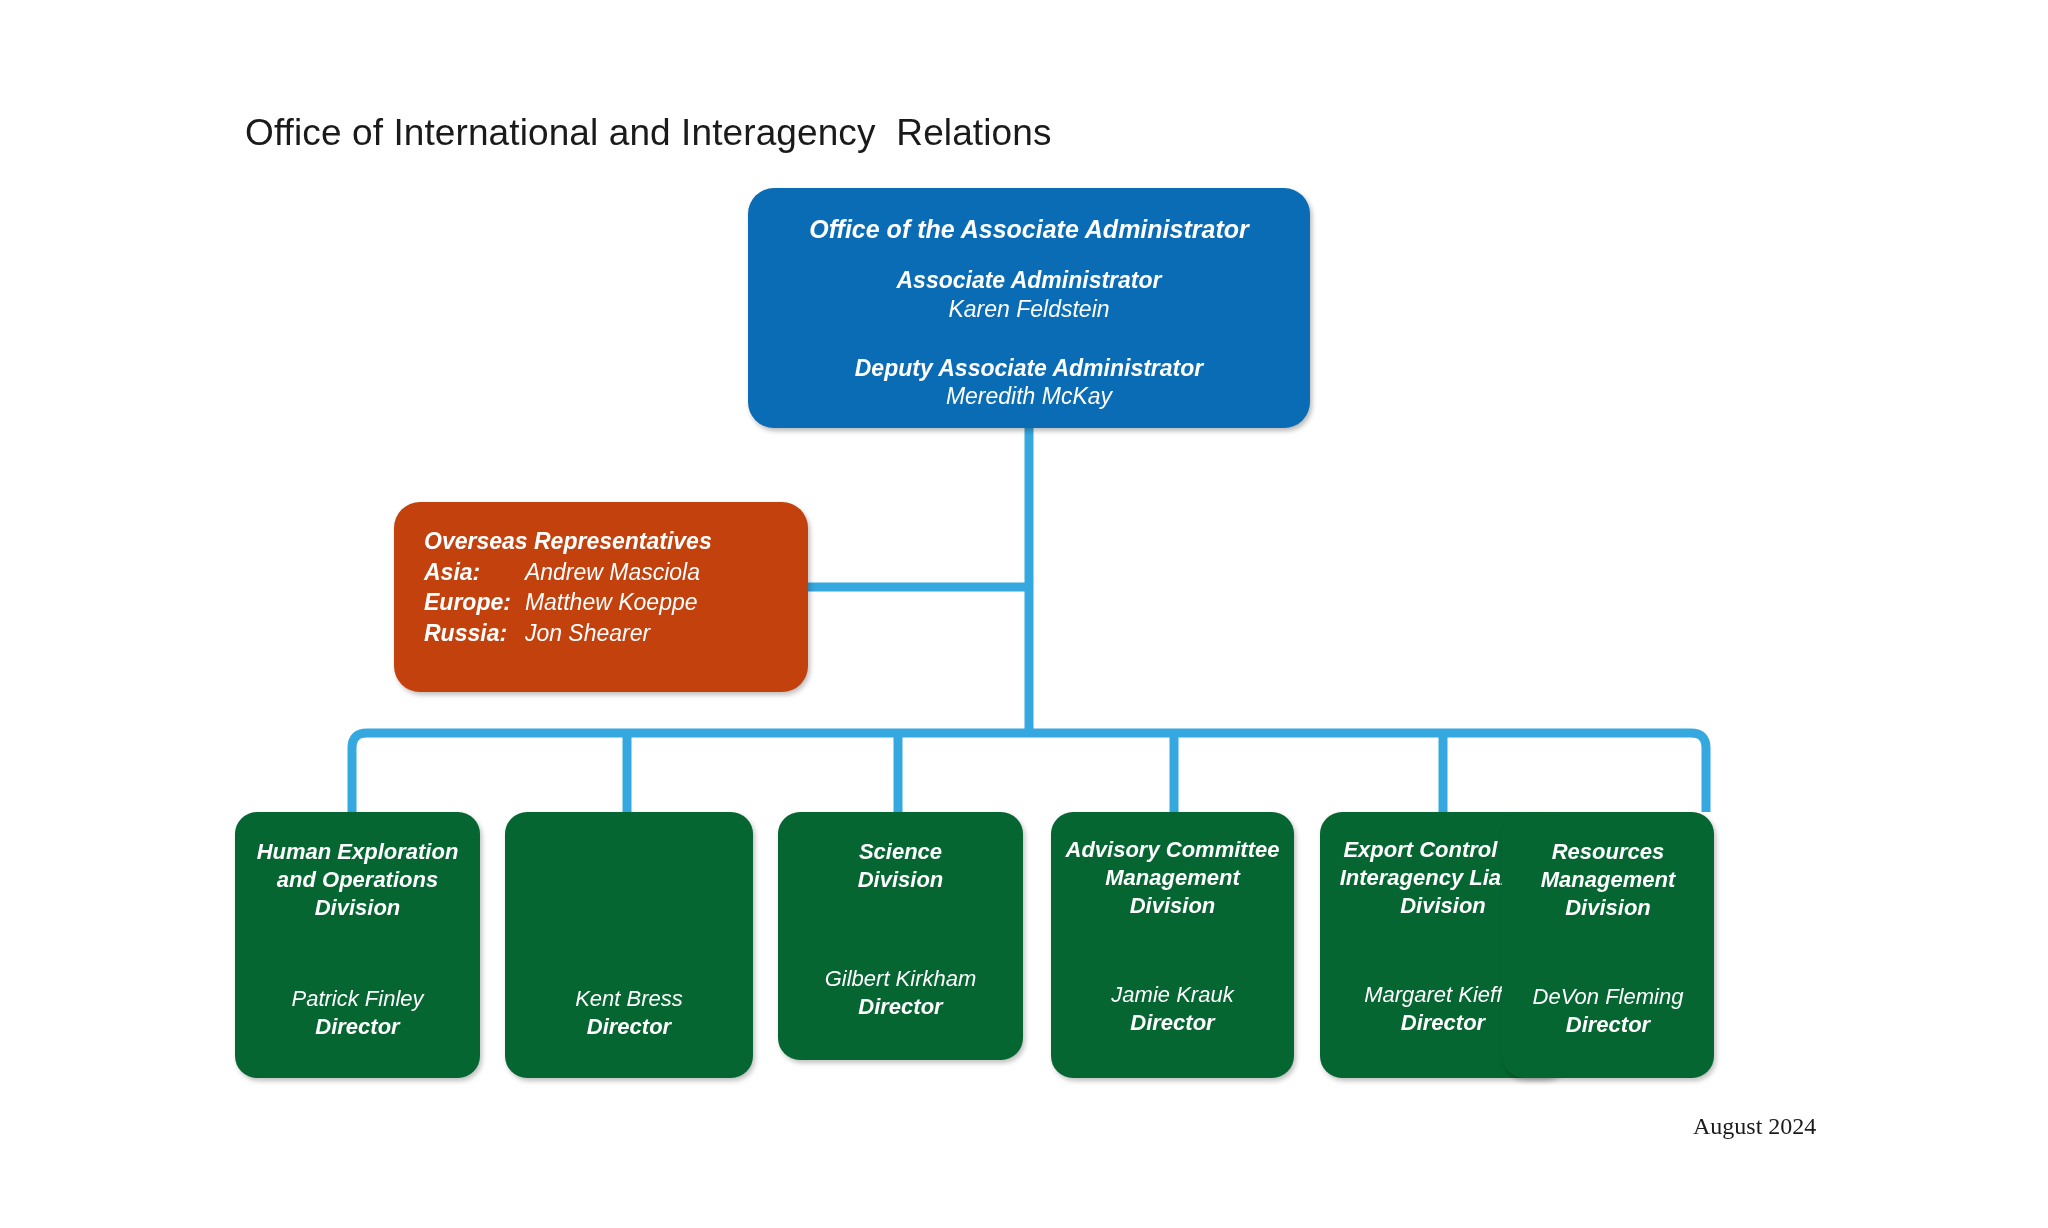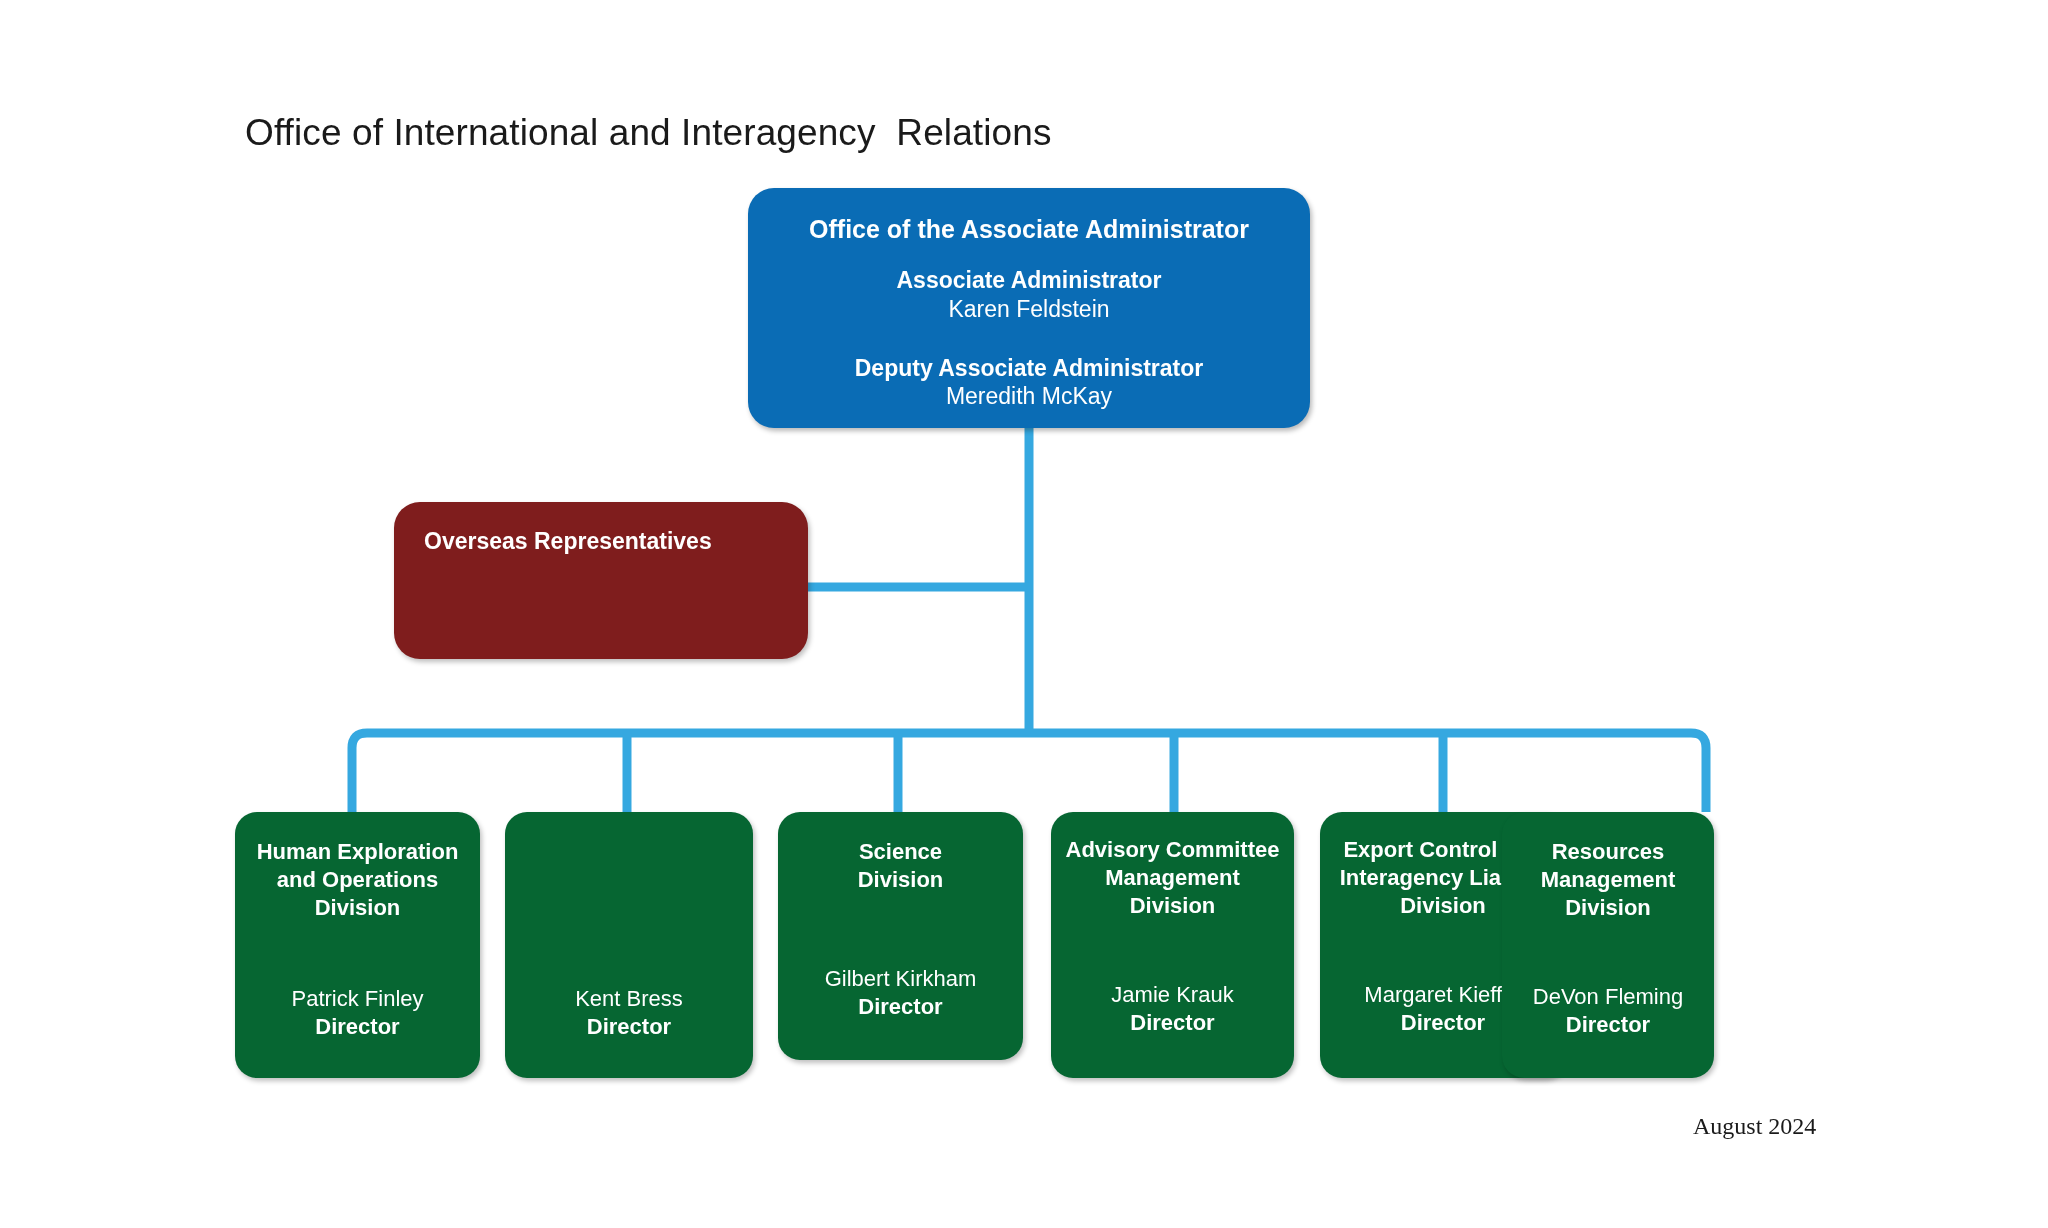--- a/index.html
+++ b/index.html
@@ -44,20 +44,21 @@
     pointer-events: none;
   }
 
   
   .node {
     position: absolute;
     box-sizing: border-box;
     color: #ffffff;
     text-align: center;
     overflow: hidden;
+    font-style: italic;
   }
 
   
   .node-top {
     left: 748px;
     top: 188px;
     width: 562px;
     height: 240px;
     background: #0a6cb5;
     border-radius: 26px;
@@ -80,22 +81,22 @@
     line-height: 1.25;
   }
   .node-top .blk1 { margin-top: 22px; }
   .node-top .blk2 { margin-top: 30px; }
 
   
   .node-teal {
     left: 394px;
     top: 502px;
     width: 414px;
-    height: 157px;
-    background: #7f1d1d;
+    height: 190px;
+    background: #c2410c;
     border-radius: 26px;
     box-shadow: 2px 3px 5px rgba(0,0,0,0.25);
     text-align: left;
   }
   .node-teal .n-head {
     font-size: 23px;
     font-weight: bold;
     margin: 25px 0 0 30px;
     line-height: 1.3;
   }
@@ -191,20 +192,36 @@
       <div class="person">Karen Feldstein</div>
     </div>
     <div class="blk2">
       <div class="role">Deputy Associate Administrator</div>
       <div class="person">Meredith McKay</div>
     </div>
   </div>
 
   <div class="node node-teal">
     <div class="n-head">Overseas Representatives</div>
+    <table class="ovs-table">
+      <tbody>
+          <tr>
+        <td class="rg">Asia:</td>
+        <td class="nm">Andrew Masciola</td>
+      </tr>
+      <tr>
+        <td class="rg">Europe:</td>
+        <td class="nm">Matthew Koeppe</td>
+      </tr>
+      <tr>
+        <td class="rg">Russia:</td>
+        <td class="nm">Jon Shearer</td>
+      </tr>
+    </tbody>
+      </table>
   </div>
 
   <div class="node node-green" style="left:235px; top:812px; width:245px; height:266px; padding-top:26px; padding-bottom:36px;">
     <div class="div-name">Human Exploration
 and Operations
 Division</div>
     <div class="spacer"></div>
     <div class="dir-name">Patrick Finley</div>
     <div class="dir-title">Director</div>
   </div>

